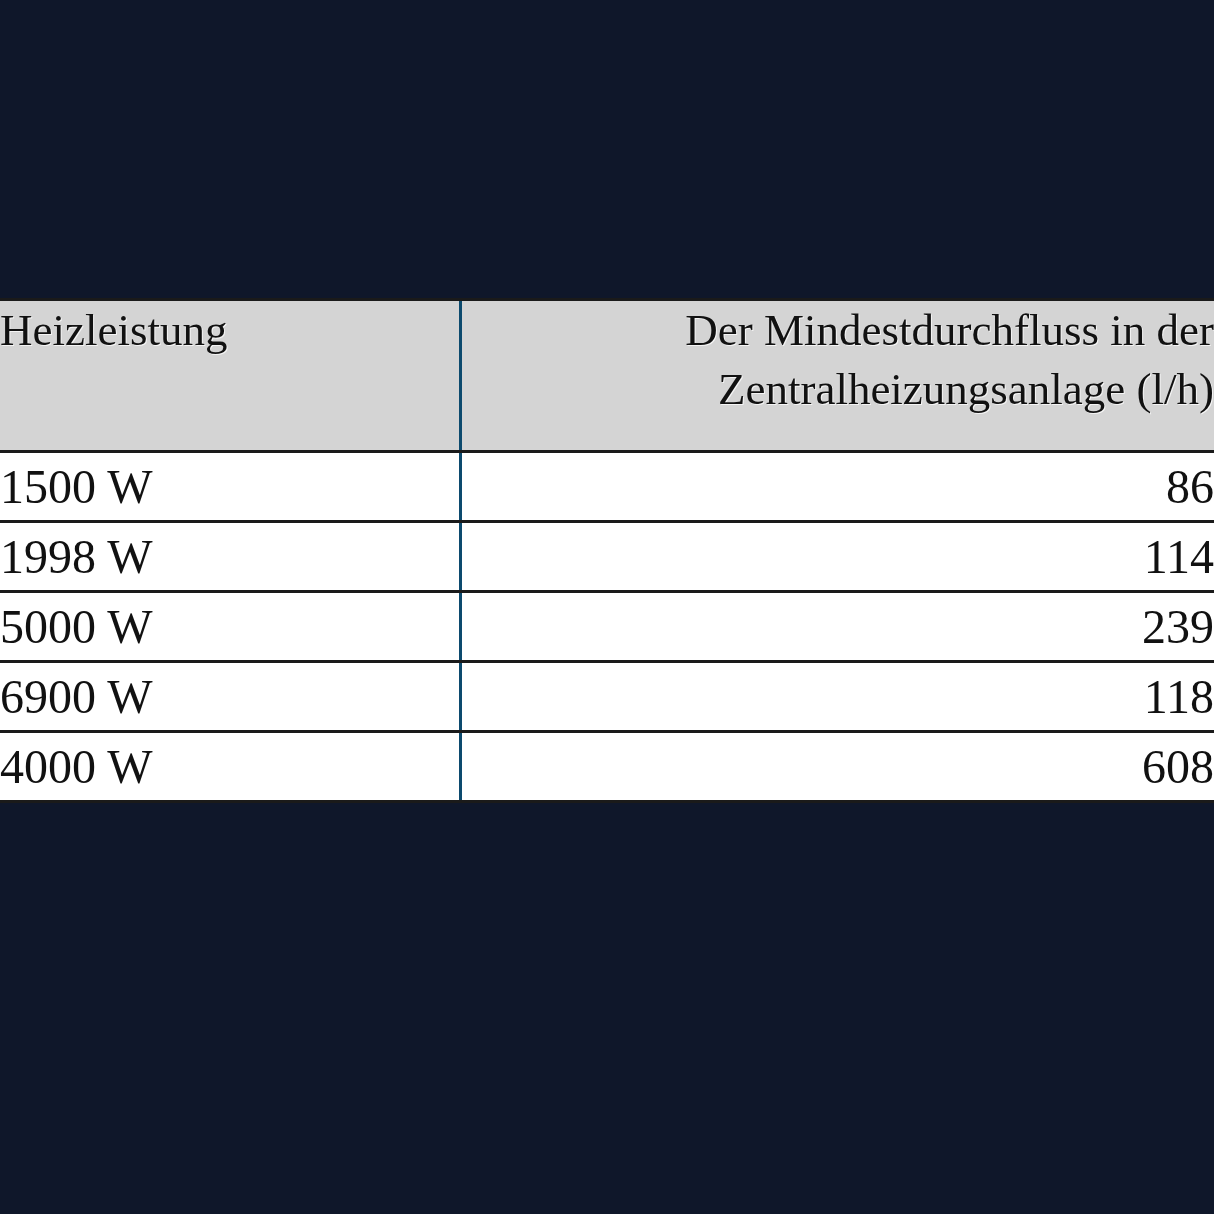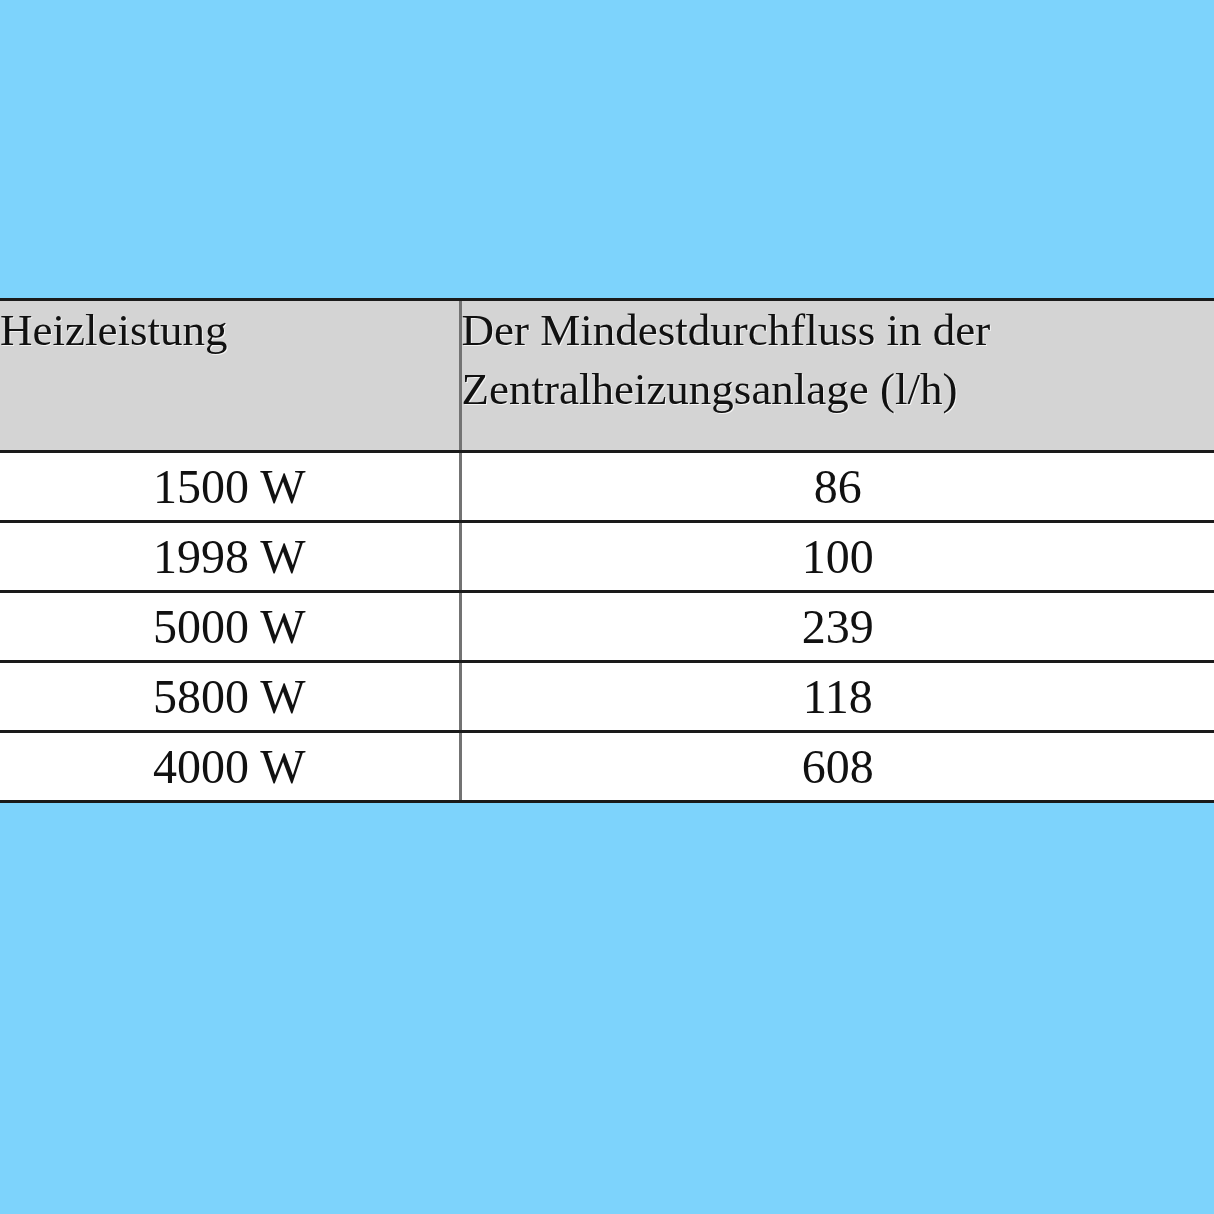--- a/index.html
+++ b/index.html
@@ -15,21 +15,21 @@
     color: #111111;
     overflow: hidden;
   }
 
   .sheet {
     position: absolute;
     left: 0;
     top: 0;
     width: 1214px;
     height: 1214px;
-    background: #7dd3fc;
+    background: #0f172a;
   }
 
   .table-wrap {
     position: absolute;
     left: 0;
     top: 298px;
     width: 1214px;
   }
 
   table.data-table {
@@ -48,21 +48,22 @@
     border-bottom: 3px solid #1a1a1a;
     border-left: none;
     border-right: none;
     padding: 0;
     margin: 0;
   }
 
   
   table.data-table th.col-sep,
   table.data-table td.col-sep {
-    border-left: 3px solid #737373;
+    border-left: 3px solid #0c4a6e;
+    text-align: right;
   }
 
   thead th {
     background: #d4d4d4;
     font-weight: normal;
     vertical-align: top;
     border-bottom: none;
   }
 
   th.head-power {
@@ -93,21 +94,21 @@
     border-bottom: none;
     background: #ffffff;
     padding: 6px 0 10px 0;
   }
 
   tbody tr:last-child td {
     border-bottom: 3px solid #1a1a1a;
   }
 
   tbody td.cell-power {
-    text-align: center;
+    text-align: left;
   }
 
   tbody td.cell-flow {
     text-align: center;
   }
 
   
   thead th span.hd-line {
     display: block;
     text-shadow: 1px 1px 0 rgba(255,255,255,0.75);
@@ -134,28 +135,28 @@
           </th>
         </tr>
       </thead>
       <tbody>
         <tr>
           <td class="cell-power">1500 W</td>
           <td class="cell-flow col-sep">86</td>
         </tr>
         <tr>
           <td class="cell-power">1998 W</td>
-          <td class="cell-flow col-sep">100</td>
+          <td class="cell-flow col-sep">114</td>
         </tr>
         <tr>
           <td class="cell-power">5000 W</td>
           <td class="cell-flow col-sep">239</td>
         </tr>
         <tr>
-          <td class="cell-power">5800 W</td>
+          <td class="cell-power">6900 W</td>
           <td class="cell-flow col-sep">118</td>
         </tr>
         <tr>
           <td class="cell-power">4000 W</td>
           <td class="cell-flow col-sep">608</td>
         </tr>
       </tbody>
     </table>
   </div>
 </div>

